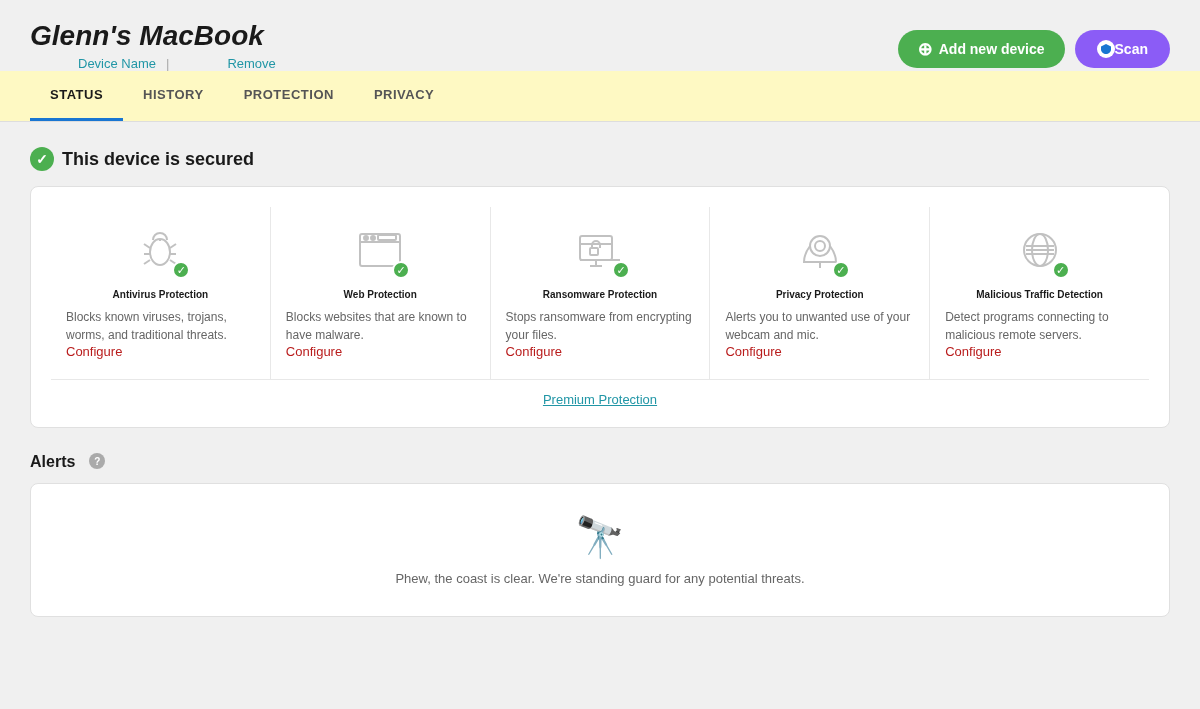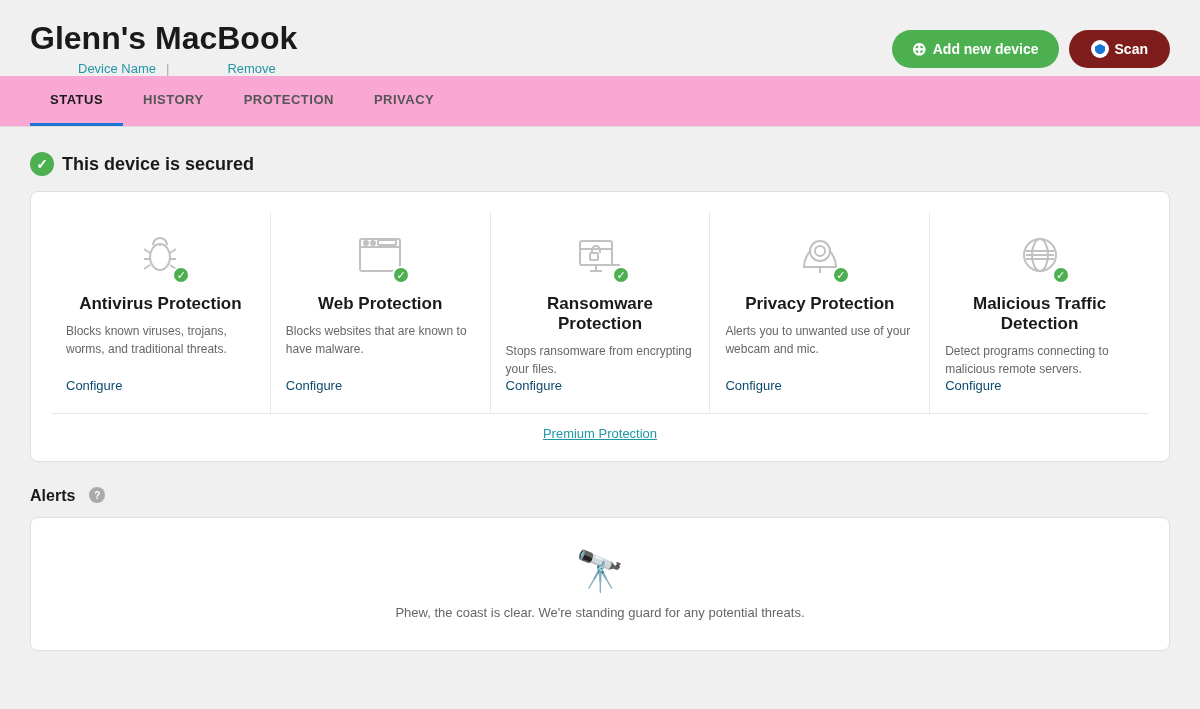--- a/index.html
+++ b/index.html
@@ -10,24 +10,25 @@
       font-size: 14px;
     }
     .header-section {
       background: #f0f0f0;
       padding: 20px 30px 0 30px;
       display: flex;
       justify-content: space-between;
       align-items: flex-start;
     }
     .device-title {
-      font-size: 32px;
+      font-size: 28px;
       font-weight: 700;
       color: #1a1a1a;
       margin-bottom: 4px;
+      font-style: italic;
     }
     .device-os {
       font-size: 13px;
       color: #555;
       margin-bottom: 6px;
     }
     .device-links {
       display: flex;
       gap: 10px;
       align-items: center;
@@ -60,46 +61,45 @@
       cursor: pointer;
       display: flex;
       align-items: center;
       gap: 6px;
     }
     .btn-add-icon {
       font-size: 18px;
       line-height: 1;
     }
     .btn-scan {
-      background: #7f1d1d;
+      background: #8b5cf6;
       color: white;
       border: none;
       border-radius: 22px;
       padding: 10px 22px;
       font-size: 14px;
       font-weight: 600;
       cursor: pointer;
       display: flex;
       align-items: center;
-      gap: 6px;
     }
     .scan-icon {
       width: 18px;
       height: 18px;
       background: white;
       border-radius: 50%;
       display: flex;
       align-items: center;
       justify-content: center;
     }
     .scan-icon svg { width: 12px; height: 12px; }
 
     
     .tabs-wrapper {
-      background: #f9a8d4;
+      background: #fef9c3;
       border-bottom: 1px solid #ddd;
       margin-top: 0;
       padding: 0 30px;
     }
     .tabs {
       display: flex;
       gap: 0;
     }
     .tab {
       padding: 16px 20px;
@@ -194,37 +194,37 @@
       background: #4caf50;
       border-radius: 50%;
       display: flex;
       align-items: center;
       justify-content: center;
       color: white;
       font-size: 11px;
       border: 2px solid white;
     }
     .card-title {
-      font-size: 17px;
+      font-size: 10px;
       font-weight: 600;
       color: #1a1a1a;
       margin-bottom: 8px;
       text-align: center;
       width: 100%;
     }
     .card-desc {
       font-size: 12px;
       color: #666;
       line-height: 1.5;
       flex: 1;
       margin-bottom: 0;
     }
     .card-configure {
       font-size: 13px;
-      color: #0c4a6e;
+      color: #b91c1c;
       cursor: pointer;
       text-decoration: none;
     }
     .premium-link {
       text-align: center;
       color: #2196a6;
       font-size: 13px;
       cursor: pointer;
       text-decoration: underline;
     }

